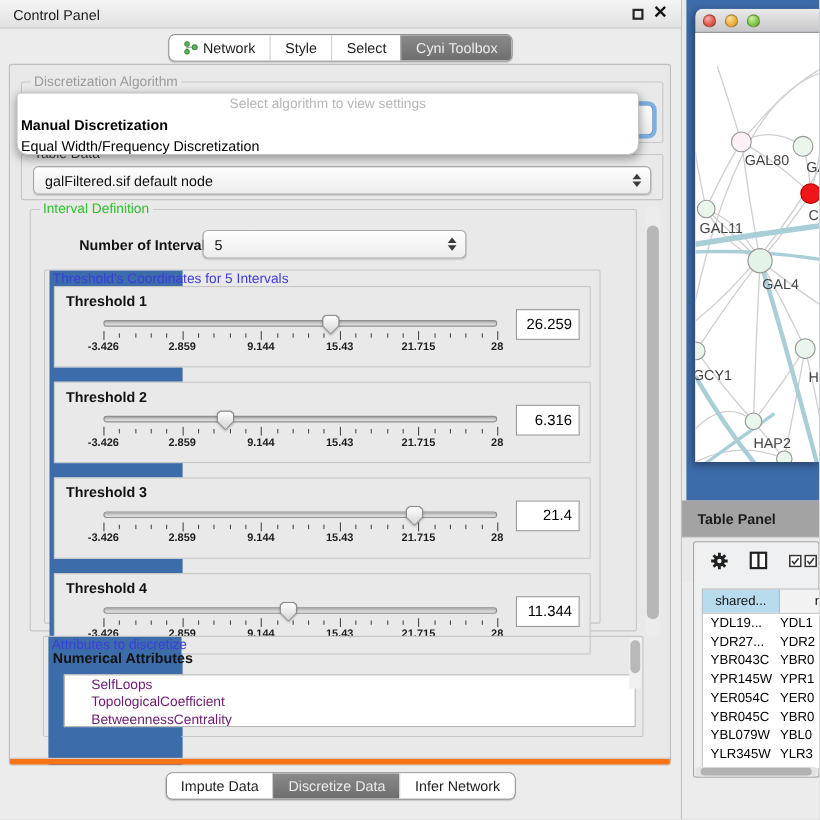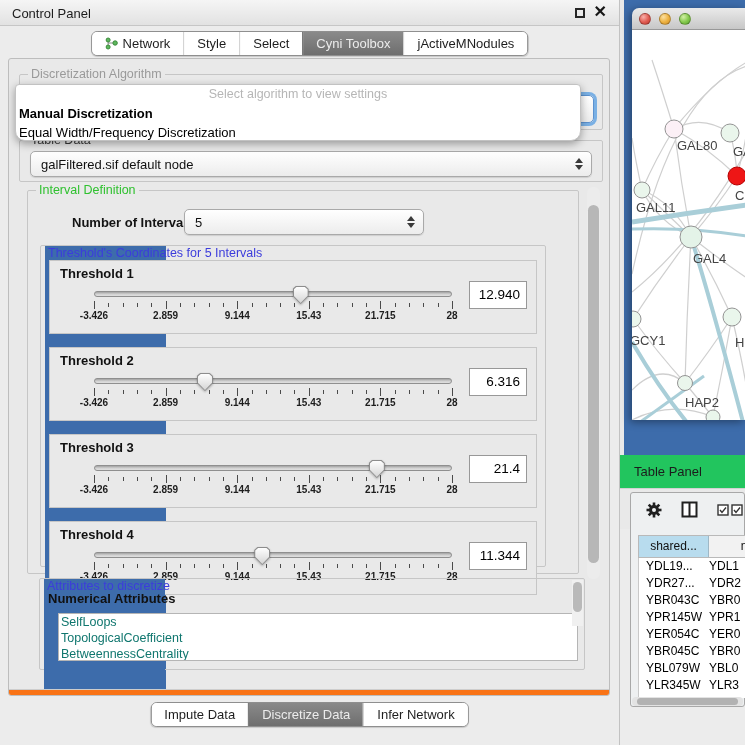--- a/index.html
+++ b/index.html
@@ -47,42 +47,42 @@
   .th-thumb{position:absolute;top:25px;width:16px;height:18px;filter:drop-shadow(0 1px 1px rgba(0,0,0,.3));}
   .th-thumb i{position:absolute;display:block;clip-path:polygon(20% 0,80% 0,100% 16%,100% 55%,50% 100%,0 55%,0 16%);}
   .th-thumb .outer{inset:0;background:#8d8d8d;}
   .th-thumb .inner{inset:1px;background:linear-gradient(#fefefe,#d5d5d5);}
   .tick{position:absolute;width:1px;background:#4a4a4a;}
   .ticklabel{position:absolute;top:49px;transform:translateX(-50%);font-size:10px;font-weight:bold;color:#1d1d1d;white-space:nowrap;}
   .th-value{position:absolute;left:419px;top:20px;width:58px;height:28px;background:#fff;border:1px solid #989898;font-size:13.5px;color:#000;text-align:right;line-height:26px;padding-right:6px;}
 
   .attr-sublabel{position:absolute;left:8px;top:12px;font-size:13px;font-weight:bold;color:#111;}
   .attr-list{position:absolute;left:18px;top:34px;width:520px;height:48px;background:#fff;border:1px solid #b5b5b5;overflow:hidden;}
-  .attr-item{height:16px;line-height:16px;padding-left:2px;font-size:12.5px;color:#0f766e;}
+  .attr-item{height:16px;line-height:16px;padding-left:24px;font-size:12.5px;color:#701a75;}
   .attr-scroll{position:absolute;right:1px;top:1px;width:11px;height:46px;background:#f0f0f0;}
   .attr-thumb{position:absolute;left:1px;top:2px;width:9px;height:30px;background:#b9b9b9;border-radius:5px;}
 
   .vscroll{position:absolute;left:578px;top:128px;width:13px;height:392px;background:#ececec;border-radius:6px;}
   .vscroll .thumb{position:absolute;left:1px;top:18px;width:11px;height:358px;background:#b7b7b7;border-radius:6px;}
 
   .bottombar{position:absolute;left:0;top:606px;width:600px;height:31px;background:#f97316;border-top:1px solid #cdcdcd;z-index:10;margin-top:24px;}
   .apply{position:absolute;left:50%;transform:translateX(-50%);top:5px;width:66px;height:21px;border:1px solid #9b9b9b;border-radius:5px;background:linear-gradient(#ffffff,#e4e4e4);font-size:13px;text-align:center;line-height:19px;color:#000;}
 
   
   .right{position:absolute;left:620px;top:0;width:125px;height:529px;background:#e9e9e9;}
   .blue{position:absolute;left:4px;top:0;width:121px;height:455px;background:#3d6cab;}
   .netwin{position:absolute;left:12px;top:8px;width:113px;height:412px;border-radius:7px 0 0 0;box-shadow:-2px 2px 8px rgba(0,0,0,.4);}
   .netwin .tbar{position:absolute;left:0;top:0;width:113px;height:22px;background:linear-gradient(#eaeaea,#c7c7c7);border-bottom:1px solid #989898;border-radius:7px 0 0 0;}
   .light{position:absolute;top:5px;width:12px;height:12px;border-radius:50%;border:1px solid rgba(0,0,0,.25);}
   .light.red{left:7px;background:radial-gradient(circle at 35% 30%,#f8b0aa,#e05a50 55%,#bc3b33);}
   .light.yellow{left:27px;background:radial-gradient(circle at 35% 30%,#fbe0a1,#ecb03e 55%,#cf8f2e);}
   .light.green{left:47px;background:radial-gradient(circle at 35% 30%,#d2f0a5,#82c84a 55%,#5da334);}
   .canvas{position:absolute;left:0;top:22px;width:113px;height:390px;background:#ffffff;overflow:hidden;}
 
-  .tp-header{position:absolute;left:0;top:455px;width:125px;height:34px;background:#22c55e;border-bottom:1px solid #d2d2d2;}
+  .tp-header{position:absolute;left:0;top:455px;width:125px;height:34px;background:#a3a3a3;border-bottom:1px solid #d2d2d2;font-weight:bold;}
   .tp-title{position:absolute;left:14px;top:9px;font-size:13px;color:#1c1c1c;}
   .tpanel{position:absolute;left:10px;top:492px;width:115px;height:215px;background:#eef0f1;border:1px solid #a8a8a8;border-radius:3px;}
   .tp-toolbar-icon{position:absolute;top:8px;}
   .tp-headrow{position:absolute;left:7px;top:42px;width:108px;height:23px;display:flex;overflow:hidden;border:1px solid #b9b9b9;}
   .tp-col{height:21px;line-height:21px;font-size:12px;text-align:center;color:#111;flex:none;overflow:hidden;white-space:nowrap;}
   .tp-col.sel{width:70px;background:#b8dcee;border-right:1px solid #9fb8c6;}
   .tp-col.plain{width:80px;background:#f2f2f2;}
   .tp-rows{position:absolute;left:7px;top:65px;width:108px;height:140px;background:#fff;overflow:hidden;border-left:1px solid #c9c9c9;border-right:1px solid #c9c9c9;}
   .tp-row{display:flex;height:17px;line-height:17px;font-size:12px;color:#000;white-space:nowrap;}
   .tp-cell1{width:66px;padding-left:7px;flex:none;overflow:hidden;}
@@ -115,23 +115,20 @@
         </div>
         <div class="tab">
           <span>Style</span>
         </div>
         <div class="tab">
           <span>Select</span>
         </div>
         <div class="tab selected">
           <span>Cyni Toolbox</span>
         </div>
-        <div class="tab">
-          <span>jActiveMNodules</span>
-        </div>
       </div>
 
     <div class="cp-main">
 
       <div class="group" style="left:10px;top:15px;width:584px;height:56px;">
         <span class="glabel dim">Discretization Algorithm</span>
         <div class="combo focusring" style="left:10px;top:20px;width:564px;height:28px;"></div>
       </div>
 
       <div class="popup">
@@ -164,21 +161,21 @@
         <div class="group" style="left:12px;top:54px;width:506px;height:322px;">
           <span class="glabel blue">Threshold's Coordinates for 5 Intervals</span>
           <div id="thresholds" style="position:absolute;left:8px;top:14px;">
               <div class="thpanel">
     <span class="th-label">Threshold 1</span>
     <div class="th-track"></div>
     <div class="th-thumb" style="left: 242.637px;">
                   <i class="outer"></i>
                   <i class="inner"></i>
                 </div>
-    <div class="th-value">12.940</div>
+    <div class="th-value">26.259</div>
   <i class="tick" style="left: 44px; top: 40px; height: 8px;"></i>
                 <i class="tick" style="left: 58.32px; top: 42px; height: 4px;"></i>
                 <i class="tick" style="left: 72.64px; top: 42px; height: 4px;"></i>
                 <i class="tick" style="left: 86.96px; top: 42px; height: 4px;"></i>
                 <i class="tick" style="left: 101.28px; top: 42px; height: 4px;"></i>
                 <i class="tick" style="left: 115.6px; top: 40px; height: 8px;"></i>
                 <i class="tick" style="left: 129.92px; top: 42px; height: 4px;"></i>
                 <i class="tick" style="left: 144.24px; top: 42px; height: 4px;"></i>
                 <i class="tick" style="left: 158.56px; top: 42px; height: 4px;"></i>
                 <i class="tick" style="left: 172.88px; top: 42px; height: 4px;"></i>

